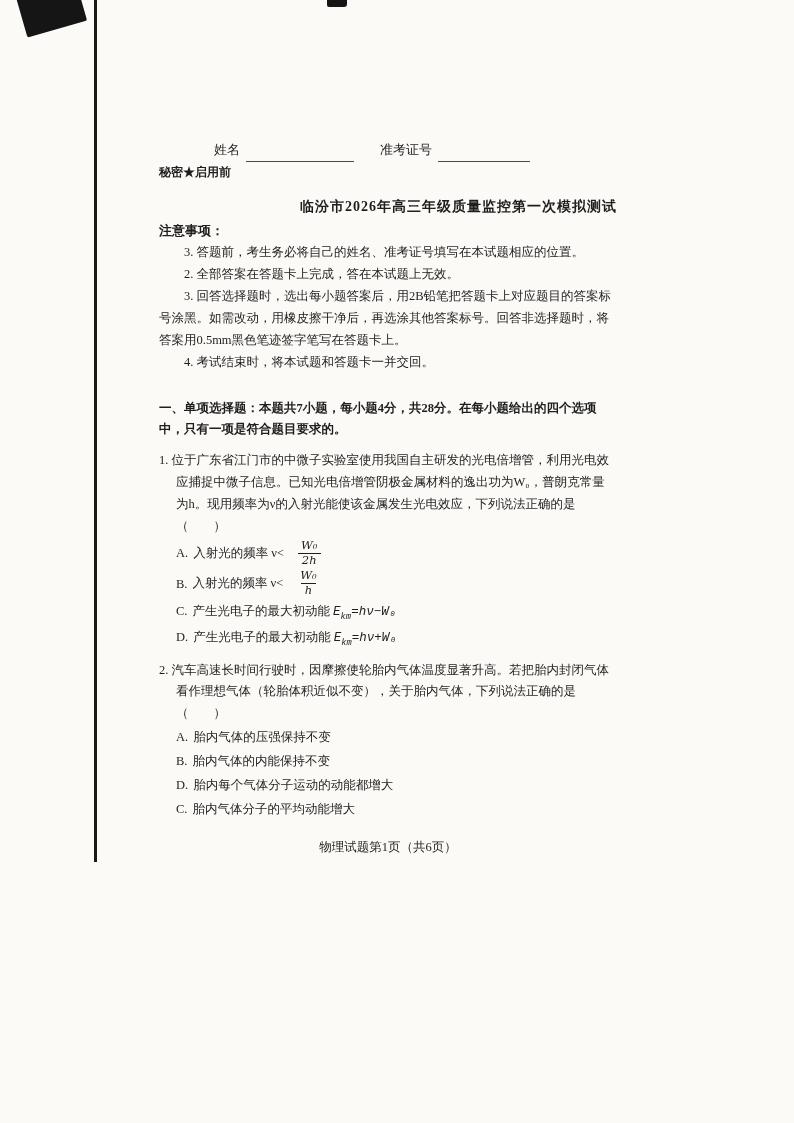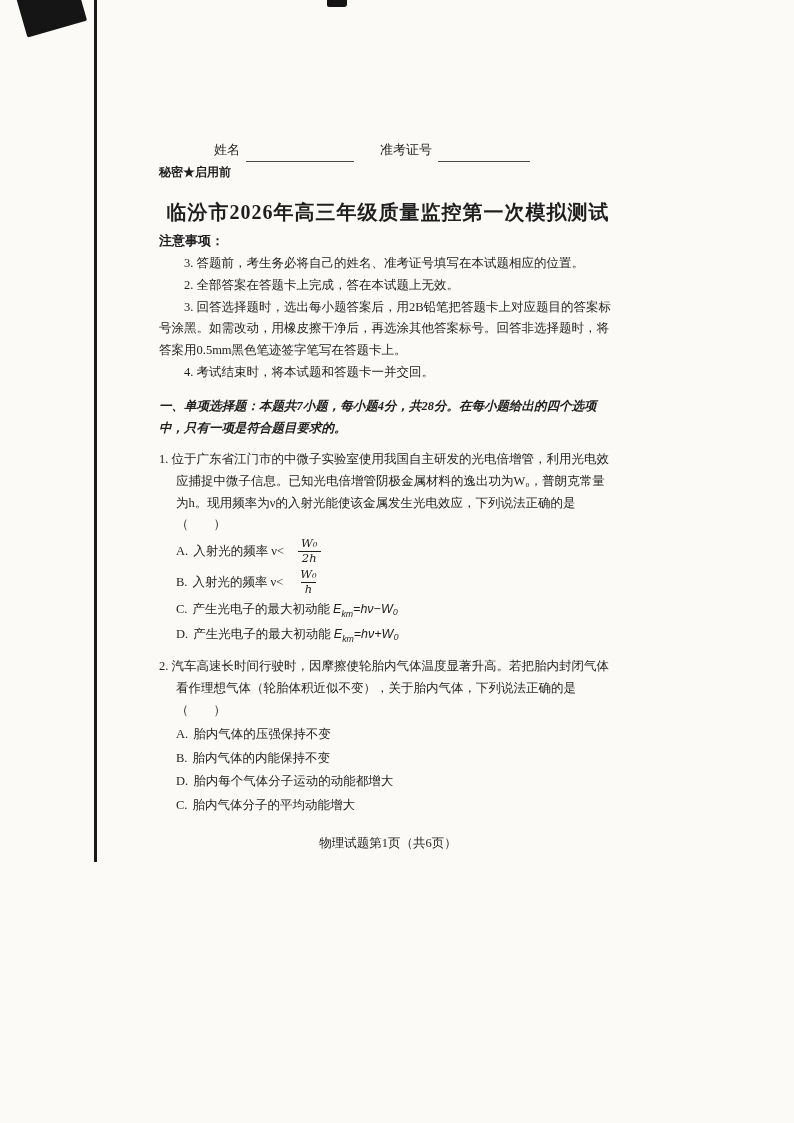--- a/index.html
+++ b/index.html
@@ -60,56 +60,55 @@
   .line-name { width: 108px; }
   .exam-label { margin-left: 26px; }
   .line-no { width: 92px; }
 
   .classification {
     font-weight: 700;
     font-size: 12px;
   }
 
   .exam-title {
-    text-align: center;
-    font-weight: 700;
-    font-size: 20px;
+    text-align: right;
+    font-weight: 700;
+    font-size: 14px;
     margin-top: 12px;
     letter-spacing: 1px;
   }
   .subject-title {
     text-align: center;
     font-weight: 700;
     font-size: 30px;
     letter-spacing: 10px;
     text-indent: 10px;
     margin: 6px 0 10px;
   }
 
   .notice-heading { font-weight: 700; font-size: 13px; }
   .notice p { text-indent: 2em; }
 
   .section-heading {
     font-weight: 700;
-    margin-top: 12px;
-    font-style: italic;
+    margin-top: 24px;
   }
 
   .question { margin-top: 9px; }
   .qstem {
     padding-left: 17px;
     text-indent: -17px;
   }
   .option {
     padding-left: 17px;
     margin-top: 2px;
   }
   .option-label { margin-right: 5px; }
 
-  .math { font-style: italic; font-family: Liberation Sans, sans-serif; }
+  .math { font-style: italic; font-family: Liberation Mono, monospace; }
   .math sub { font-size: 0.7em; }
 
   .frac {
     display: inline-flex;
     flex-direction: column;
     align-items: center;
     vertical-align: middle;
     font-style: italic;
     font-family: "DejaVu Serif", "Liberation Serif", serif;
     font-size: 11.5px;

